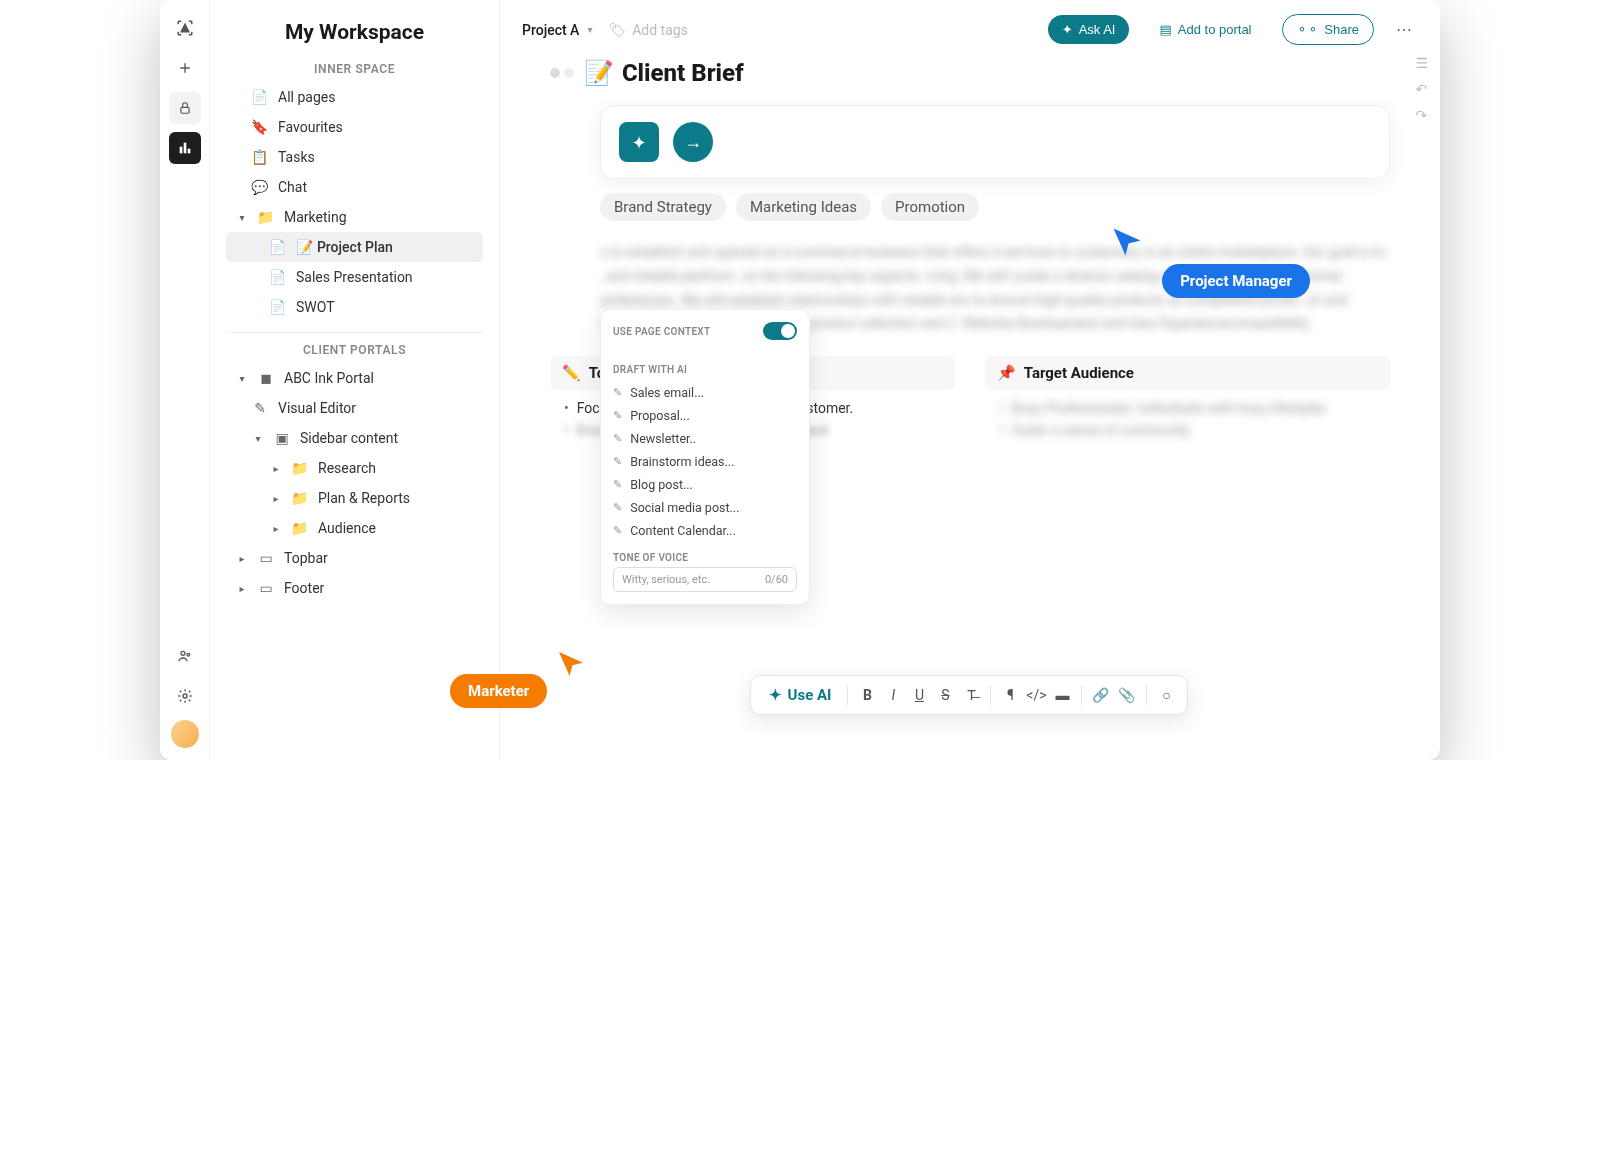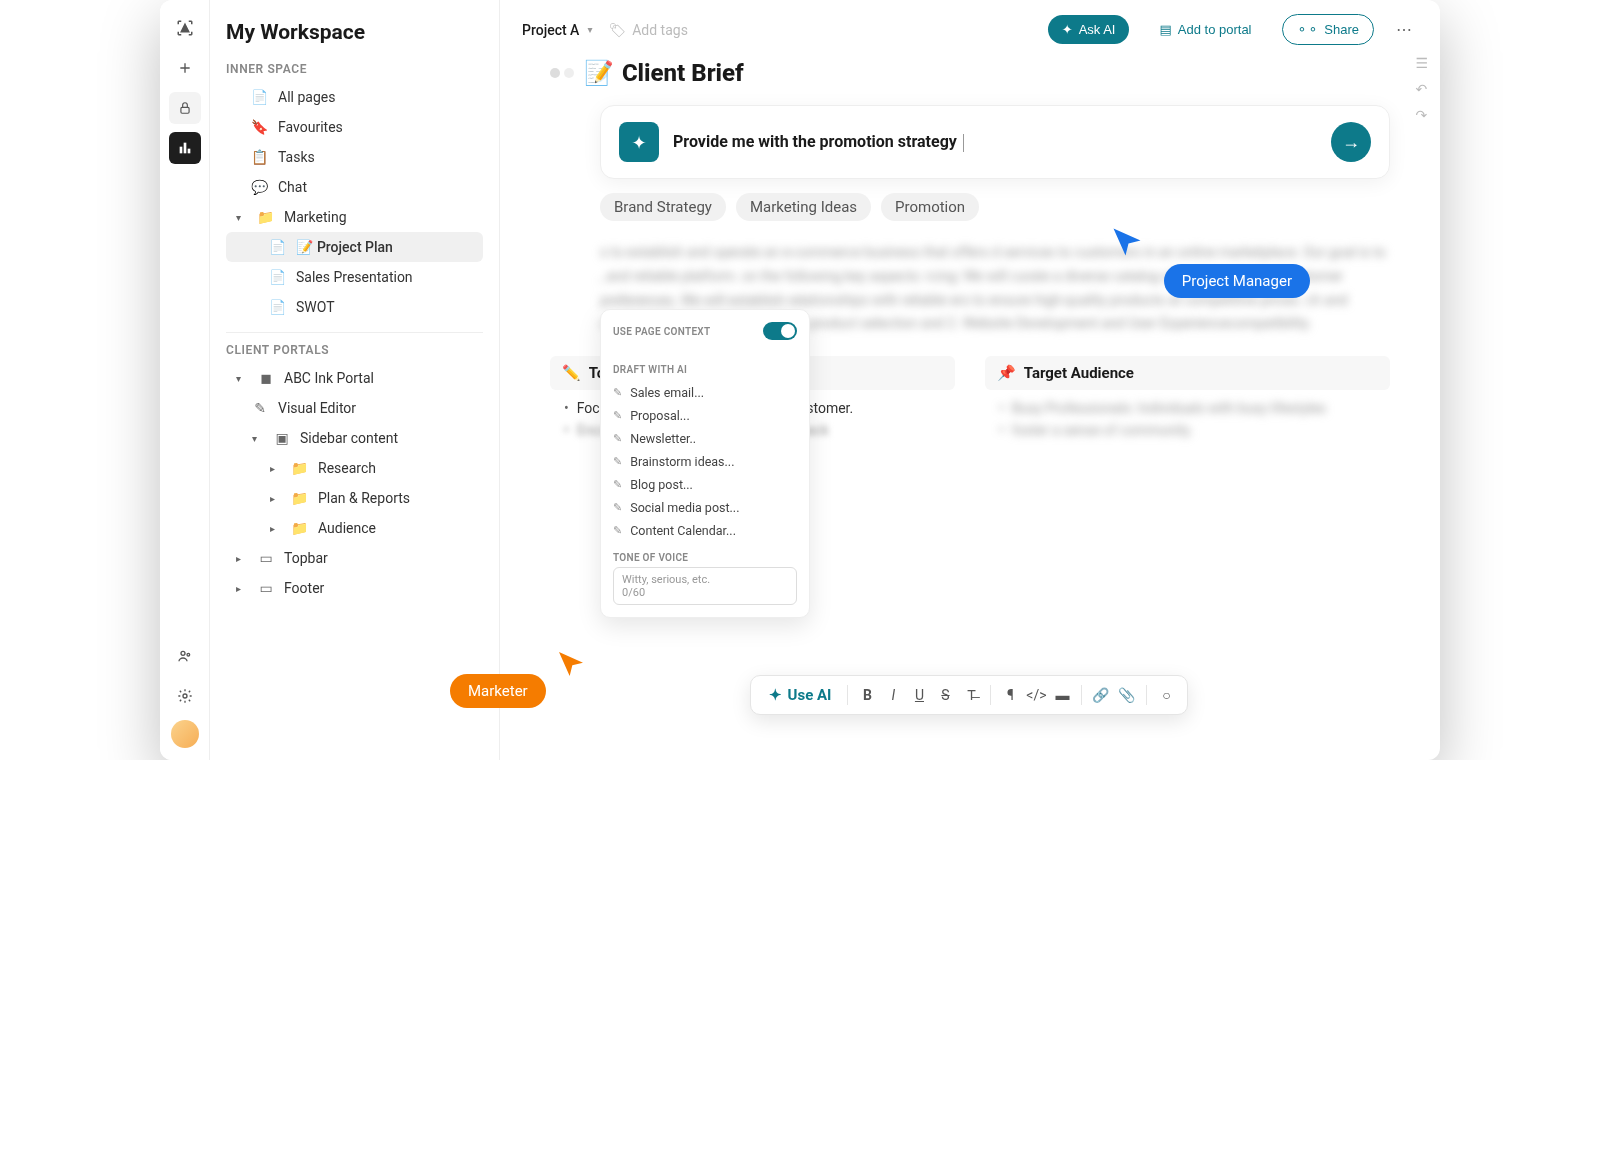--- a/index.html
+++ b/index.html
@@ -8,21 +8,21 @@
 .app { display: flex; width: 1280px; height: 760px; margin: 0 auto; background: #fff; border-radius: 12px; box-shadow: 0 20px 60px rgba(0,0,0,0.25); overflow: hidden; position: relative; }
 
 
 .rail { width: 50px; background: #fff; border-right: 1px solid #eee; display: flex; flex-direction: column; align-items: center; padding-top: 12px; }
 .rail-item { width: 32px; height: 32px; display: flex; align-items: center; justify-content: center; margin-bottom: 8px; border-radius: 6px; cursor: pointer; color: #555; }
 .rail-item.dark { background: #1e1e1e; color: #fff; }
 .rail-spacer { flex: 1; }
 .avatar { width: 28px; height: 28px; border-radius: 50%; background: linear-gradient(135deg, #fbd38d, #f6ad55); margin-bottom: 12px; }
 
 
-.sidebar { width: 290px; border-right: 1px solid #eee; padding: 20px 16px; overflow-y: auto; }
+.sidebar { width: 290px; border-right: 1px solid #eee; padding: 20px 16px; overflow-y: auto; text-align: center; }
 .ws-title { font-size: 21px; font-weight: 700; margin-bottom: 18px; }
 .section-label { font-size: 12px; letter-spacing: 0.05em; color: #888; font-weight: 600; margin: 10px 0 6px; }
 .nav-item { display: flex; align-items: center; gap: 10px; padding: 7px 10px; font-size: 14px; border-radius: 6px; cursor: pointer; color: #333; }
 .nav-item.active { background: #f0f0f0; font-weight: 500; }
 .nav-item .caret { width: 12px; display: inline-block; color: #666; font-size: 10px; }
 .nav-item .icon { width: 16px; color: #666; display: inline-flex; justify-content: center; }
 .indent-1 { padding-left: 26px; }
 .indent-2 { padding-left: 44px; }
 .divider { height: 1px; background: #eee; margin: 10px 0; }
 
@@ -55,21 +55,21 @@
 .chip { background: #f1f1f1; border-radius: 999px; padding: 5px 14px; font-size: 15px; color: #555; cursor: pointer; }
 
 
 .ai-panel { position: absolute; left: 100px; top: 250px; width: 210px; background: #fff; border: 1px solid #eee; border-radius: 10px; box-shadow: 0 8px 24px rgba(0,0,0,0.1); padding: 12px; font-size: 12.5px; z-index: 5; }
 .ai-panel-row { display: flex; align-items: center; justify-content: space-between; margin-bottom: 24px; }
 .ai-panel-label { font-size: 10px; color: #888; font-weight: 600; letter-spacing: 0.03em; }
 .toggle { width: 34px; height: 18px; background: #0d7a8a; border-radius: 999px; position: relative; cursor: pointer; }
 .toggle::after { content: ''; position: absolute; right: 2px; top: 2px; width: 14px; height: 14px; background: #fff; border-radius: 50%; }
 .draft-item { display: flex; align-items: center; gap: 8px; padding: 4px 0; color: #444; cursor: pointer; }
 .draft-item .pen { color: #999; font-size: 11px; }
-.tone-input { width: 100%; margin-top: 4px; border: 1px solid #ddd; border-radius: 6px; padding: 5px 8px; font-size: 11px; color: #999; display: flex; justify-content: space-between; flex-direction: column; }
+.tone-input { width: 100%; margin-top: 4px; border: 1px solid #ddd; border-radius: 6px; padding: 5px 8px; font-size: 11px; color: #999; display: flex; justify-content: space-between; }
 
 
 .blur-text { filter: blur(4px); color: #999; font-size: 14px; line-height: 1.7; padding: 20px 0 20px 50px; user-select: none; }
 
 
 .cols { display: flex; gap: 30px; margin-left: 0; }
 .col { flex: 1; }
 .col-head { background: #f7f7f7; border-radius: 6px; padding: 8px 12px; font-weight: 700; font-size: 15px; display: flex; align-items: center; gap: 8px; margin-bottom: 10px; }
 .col-body { font-size: 14px; color: #333; padding-left: 14px; }
 .col-body.blur { filter: blur(4px); color: #999; }
@@ -77,21 +77,21 @@
 .bullet::before { content: '•'; color: #666; }
 
 
 .float-toolbar { position: absolute; left: 250px; bottom: 45px; background: #fff; border: 1px solid #e5e5e5; border-radius: 10px; box-shadow: 0 6px 20px rgba(0,0,0,0.1); display: flex; align-items: center; padding: 6px 10px; gap: 4px; z-index: 6; }
 .ft-btn { display: flex; align-items: center; gap: 6px; padding: 4px 8px; border-radius: 6px; cursor: pointer; font-size: 14px; color: #333; }
 .ft-btn.primary { color: #0d7a8a; font-weight: 700; font-size: 15px; }
 .ft-sep { width: 1px; height: 20px; background: #e5e5e5; margin: 0 4px; }
 .ft-icon { width: 22px; height: 22px; display: flex; align-items: center; justify-content: center; color: #555; font-size: 14px; }
 
 
-.badge { position: absolute; padding: 8px 18px; border-radius: 999px; font-weight: 400; font-size: 15px; color: #fff; z-index: 7; }
+.badge { position: absolute; padding: 8px 18px; border-radius: 999px; font-weight: 700; font-size: 15px; color: #fff; z-index: 7; }
 .badge.pm { background: #1a73e8; right: 130px; top: 205px; }
 .badge.mk { background: #f57c00; left: -50px; bottom: 52px; }
 .arrow-icon { position: absolute; z-index: 7; }
 .arrow-icon.blue { right: 295px; top: 165px; }
 .arrow-icon.orange { left: 55px; bottom: 80px; }
 
 
 .edge-icons { position: absolute; right: 12px; top: 55px; display: flex; flex-direction: column; gap: 10px; color: #bbb; font-size: 14px; }
 .edge-icons div { cursor: pointer; }
 
@@ -265,23 +265,20 @@
             <div class="dot" style="opacity:.5"></div>
         </div>
         <div class="doc-title">
           <span>📝</span>
           <span>Client Brief</span>
         </div>
       </div>
 
       <div class="ai-card">
         <div class="ai-icon-box">✦</div>
-        <div class="ai-prompt">
-          <span>Provide me with the promotion strategy</span><span class="ai-cursor"></span>
-        </div>
         <div class="ai-go">→</div>
       </div>
 
       <div class="chips">
         <div class="chip">Brand Strategy</div>
         <div class="chip">Marketing Ideas</div>
         <div class="chip">Promotion</div>
       </div>
 
       <div class="ai-panel">

